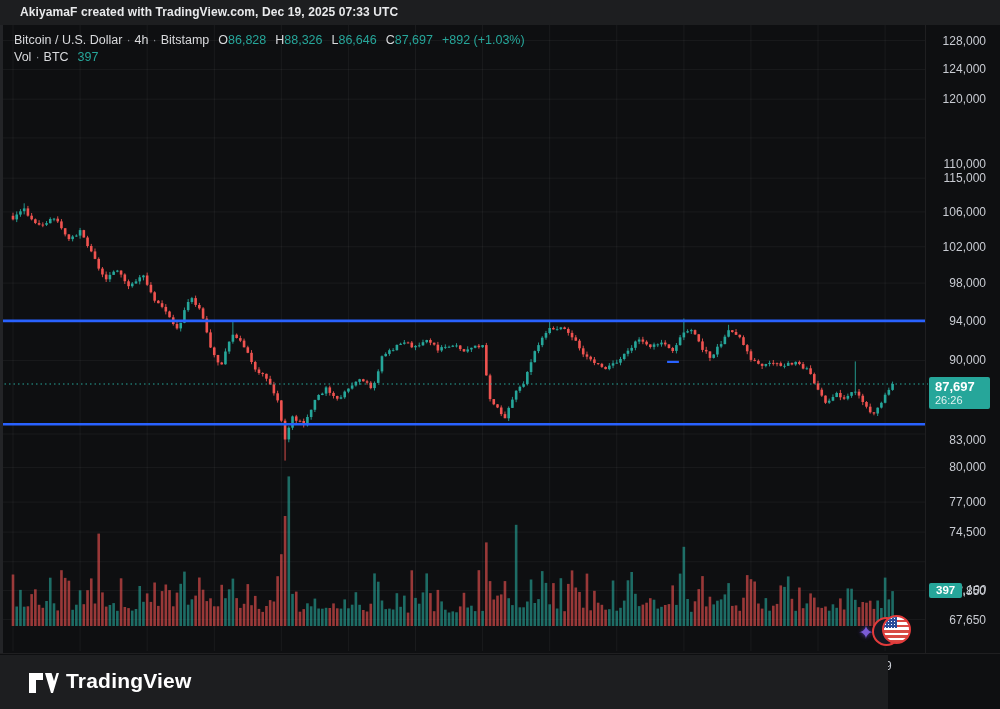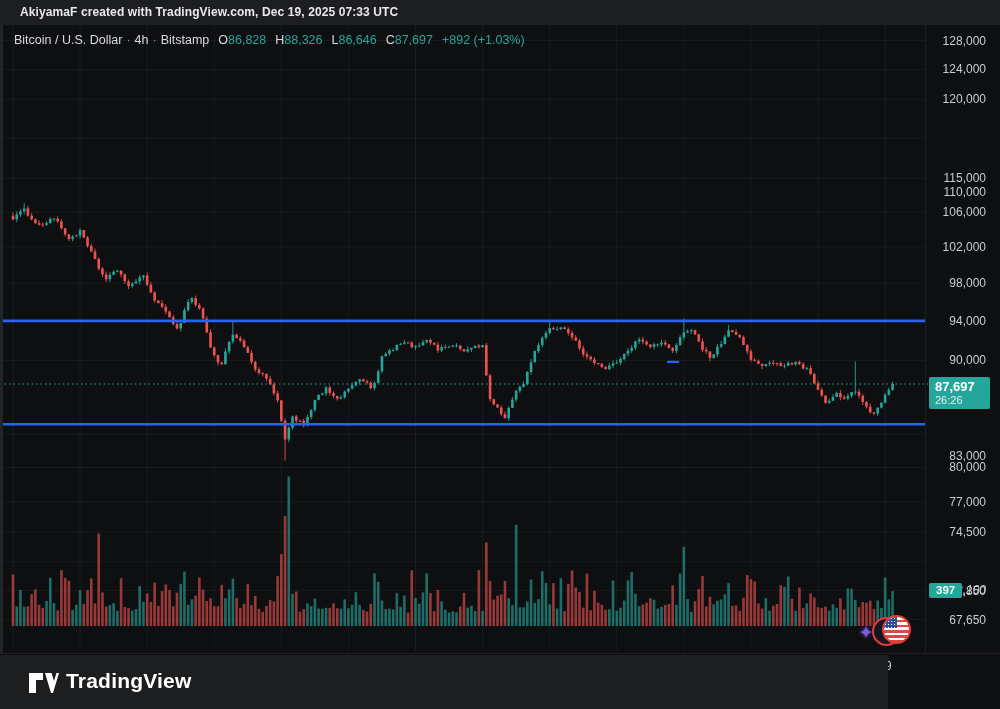--- a/index.html
+++ b/index.html
@@ -814,34 +814,37 @@
         </g>
         <line x1="667.1" y1="336.9" x2="678.9" y2="336.9" stroke="#2962ff" stroke-width="2.2"></line>
         <line x1="0" y1="359.0" x2="928" y2="359.0" stroke="#26a69a" stroke-width="1" stroke-dasharray="1.5 3"></line>
       </svg>
     <div id="left-strip"></div>
 
     <div id="legend">
       <div class="row">
         <span>Bitcoin / U.S. Dollar</span><span class="sep">·</span><span>4h</span><span class="sep">·</span><span>Bitstamp</span><span class="kv"><span class="k">O</span><span class="val">86,828</span></span><span class="kv"><span class="k">H</span><span class="val">88,326</span></span><span class="kv"><span class="k">L</span><span class="val">86,646</span></span><span class="kv"><span class="k">C</span><span class="val">87,697</span></span><span class="kv val">+892 (+1.03%)</span>
       </div>
+      <div class="row">
+        <span>Vol</span><span class="sep">·</span><span>BTC</span><span class="kv val">397</span>
+      </div>
     </div>
 
     <div id="price-axis">
         <div class="p-label" style="top: 9px;">128,000</div>
         <div class="p-label" style="top: 37px;">124,000</div>
         <div class="p-label" style="top: 67px;">120,000</div>
         <div class="p-label" style="top: 106px; margin-top: 40px;">115,000</div>
-        <div class="p-label" style="top: 160px;">110,000</div>
+        <div class="p-label" style="top: 132px;">110,000</div>
         <div class="p-label" style="top: 180px;">106,000</div>
         <div class="p-label" style="top: 215px;">102,000</div>
         <div class="p-label" style="top: 251px;">98,000</div>
         <div class="p-label" style="top: 289px;">94,000</div>
         <div class="p-label" style="top: 328px;">90,000</div>
-        <div class="p-label" style="top: 424px;">83,000</div>
+        <div class="p-label" style="top: 408px;">83,000</div>
         <div class="p-label" style="top: 435px; text-align: center;">80,000</div>
         <div class="p-label" style="top: 470px;">77,000</div>
         <div class="p-label" style="top: 500px;">74,500</div>
         <div class="p-label" style="top: 558px; font-style: italic;">72,100</div>
         <div class="p-label" style="top: 559px;">69,850</div>
         <div class="p-label" style="top: 588px;">67,650</div>
       </div>
 
     <div id="price-badge" style="top: 352px;">
       <div class="pb-price">87,697</div>

